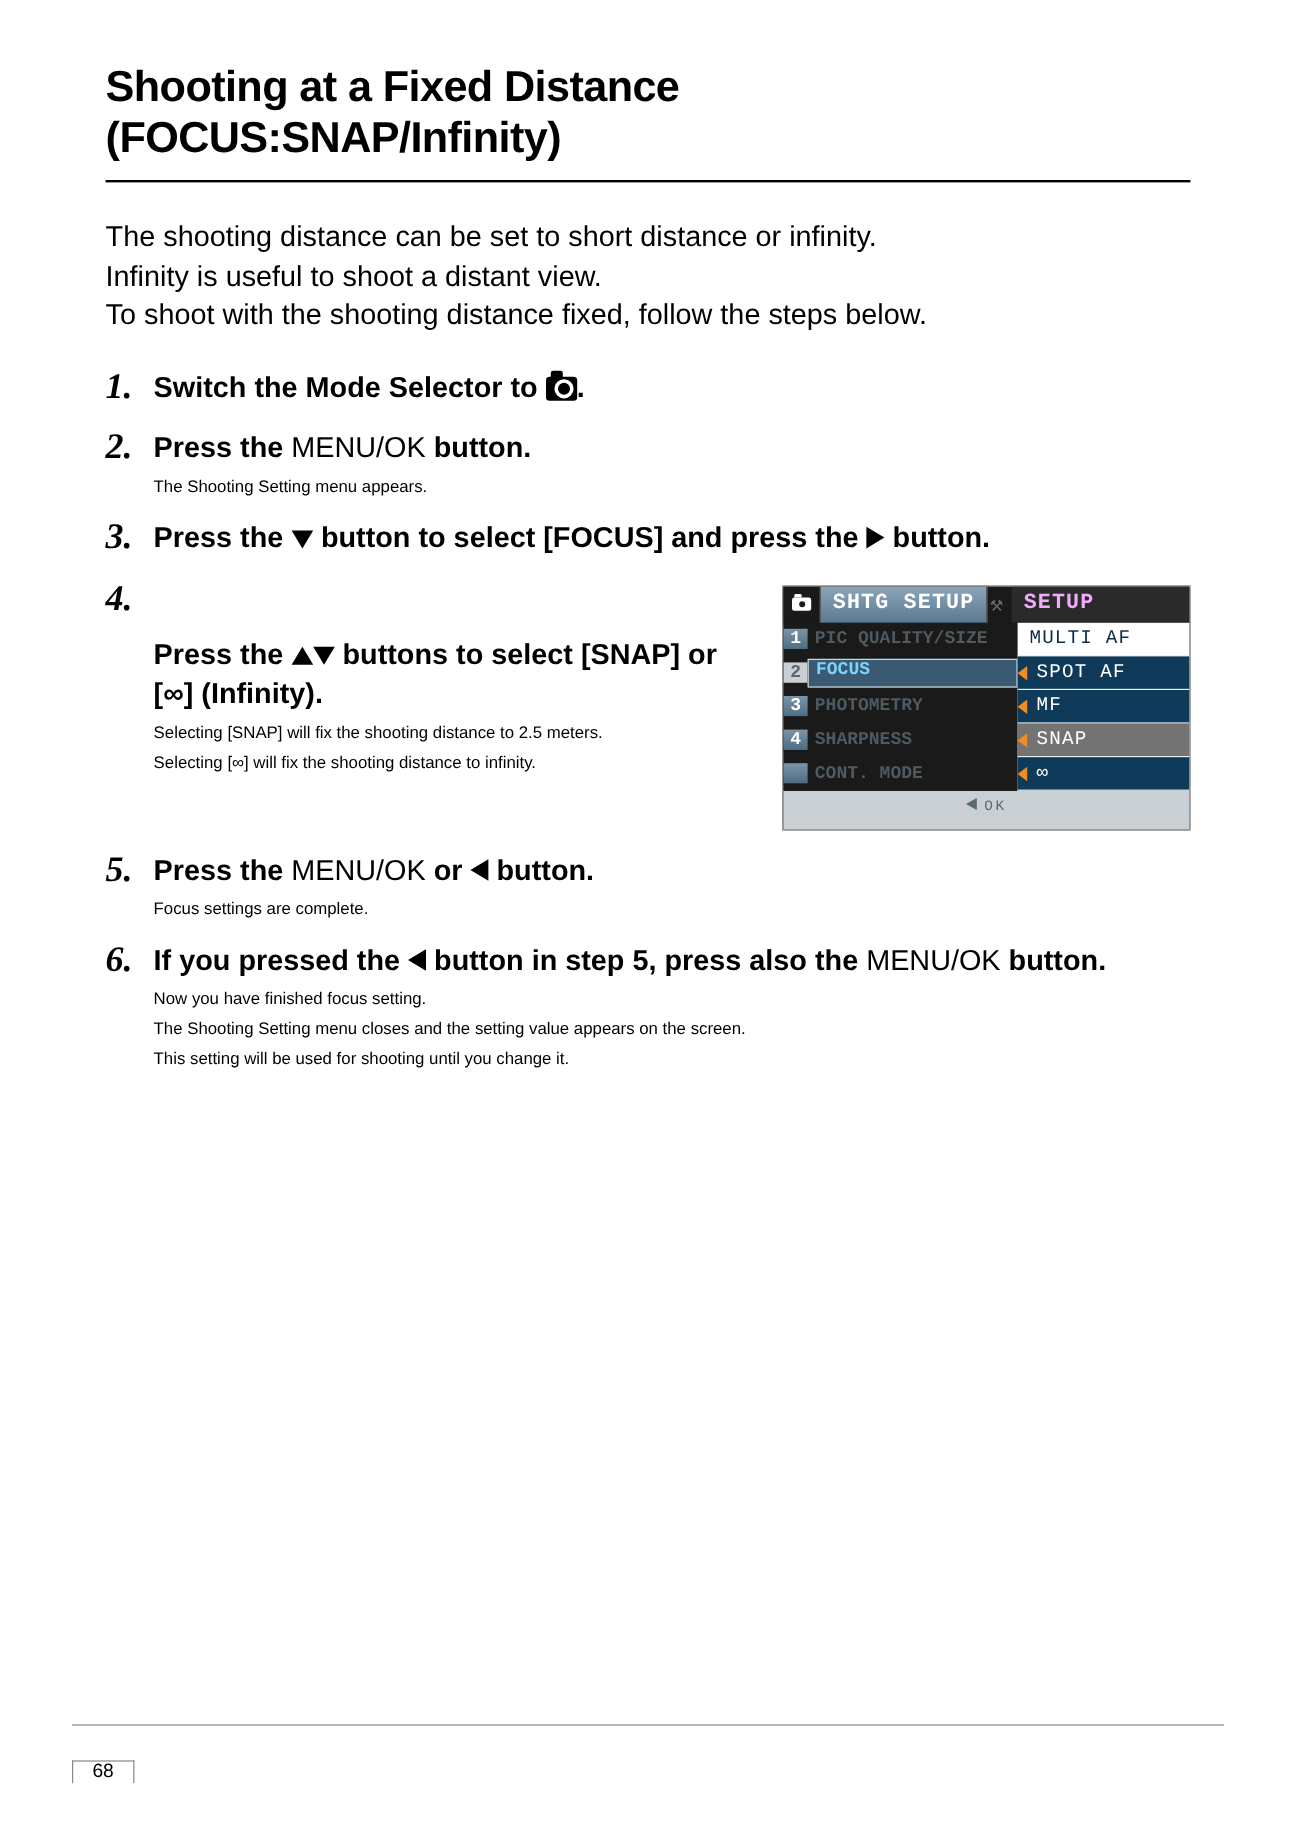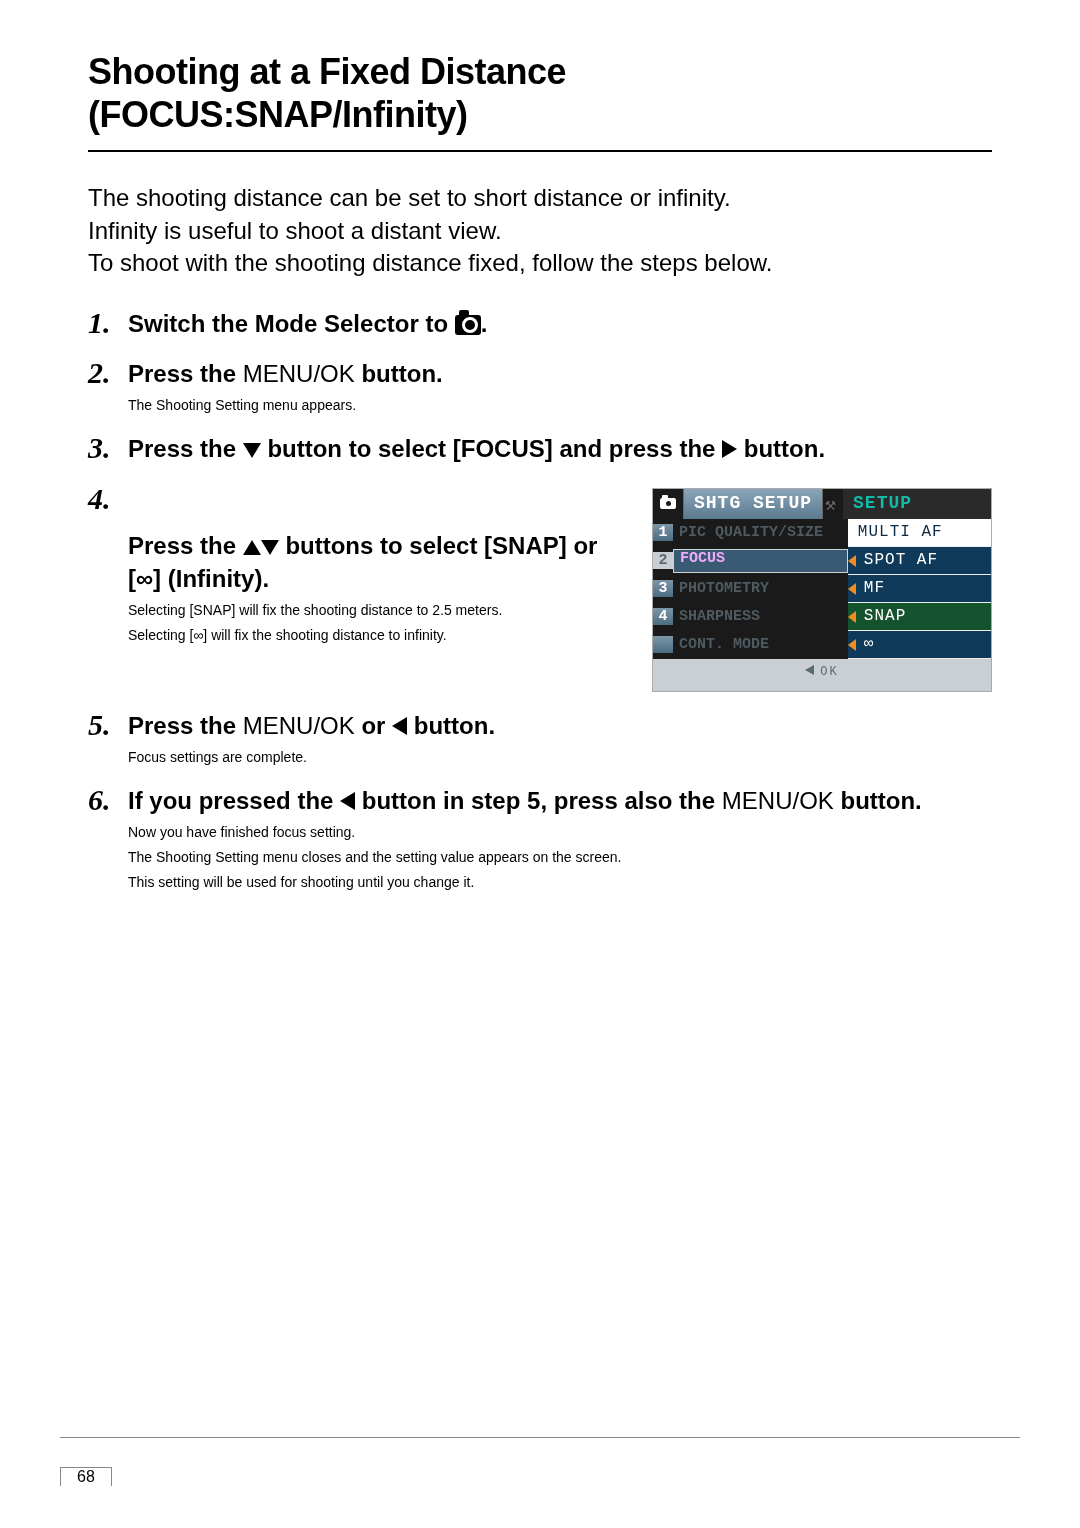--- a/index.html
+++ b/index.html
@@ -128,21 +128,21 @@
     letter-spacing: 1px;
   }
   .lcd .tab.active {
     background: linear-gradient(#8aa5b8, #5a7a90);
     color: #fff;
     border-left: 1px solid #666;
     border-right: 1px solid #666;
   }
   .lcd .tab.inactive {
     background: #2a2a2a;
-    color: #14b8a6;
+    color: #f0abfc;
     flex: 1;
   }
   .lcd .tab.tool {
     width: 20px; padding: 4px 2px; color: #6b6b6b;
   }
   .lcd .body {
     display: flex;
   }
   .lcd .leftcol {
     width: 196px;
@@ -160,21 +160,21 @@
     color: #fff; font-weight: bold; font-size: 15px;
     border-bottom: 1px solid #1a1a1a;
   }
   .lcd .label {
     flex: 1; padding: 0 6px; font-weight: bold; letter-spacing: 0px;
     font-size: 15px;
   }
   .lcd .dim { color: #4f5a60; }
   .lcd .selrow .num { background: #c9cfd2; color: #5a6a74; }
   .lcd .selrow .label {
-    background: #3a5a74; color: #f0abfc;
+    background: #3a5a74; color: #7dd3fc;
     border: 1px solid #cfd6da;
     height: 24px; margin: 2px 0;
   }
   .lcd .rrow {
     height: 28px; display: flex; align-items: center;
     padding: 0 10px; font-weight: normal; letter-spacing: 1px;
     font-size: 16px;
     border-bottom: 1px solid #eee;
   }
   .lcd .rrow.sel {
@@ -298,21 +298,21 @@
                 </div>
               <div class="row">
                   <div class="num">&nbsp;</div>
                   <div class="label dim">CONT. MODE</div>
                 </div>
             </div>
             <div class="rightcol">
               <div class="rrow" style="color: rgb(13, 43, 71);">MULTI AF</div>
               <div class="rrow sel">SPOT AF</div>
               <div class="rrow sel" style="background:#0f3a5a">MF</div>
-              <div class="rrow sel" style="background:#14532d">SNAP</div>
+              <div class="rrow sel" style="background:#737373">SNAP</div>
               <div class="rrow sel" style="background:#0f3a5a">∞</div>
             </div>
           </div>
           <div class="footer">
             <span class="ftri"></span><span>OK</span>
           </div>
         </div>
       </div>
     </li>
 

